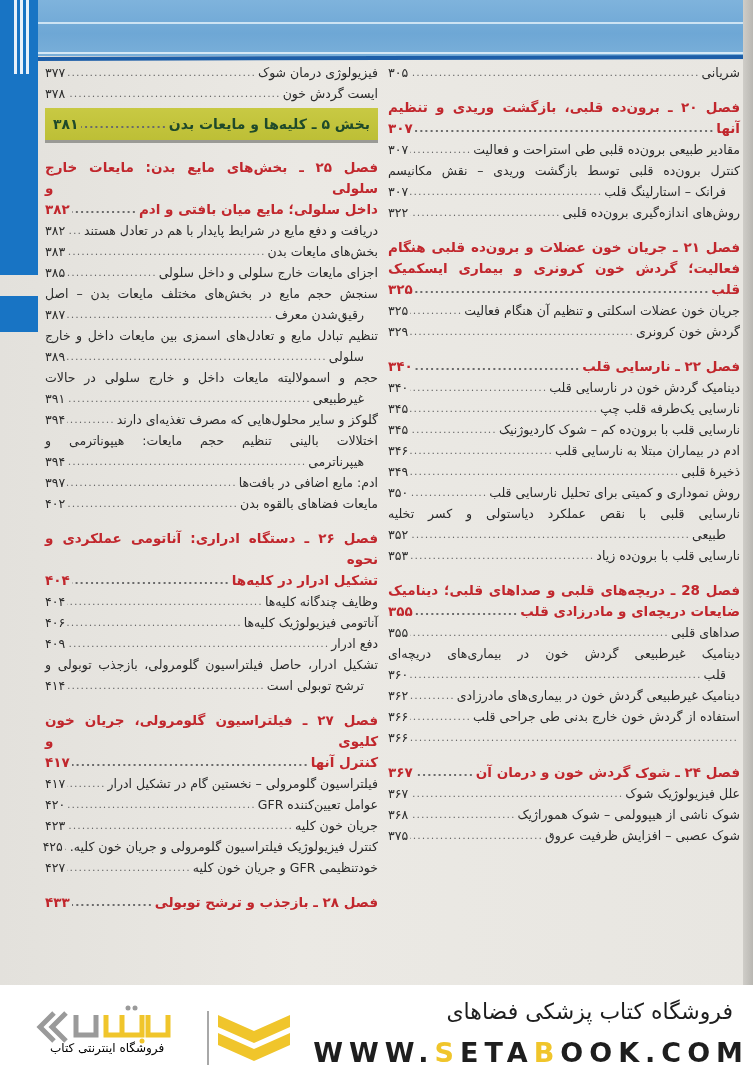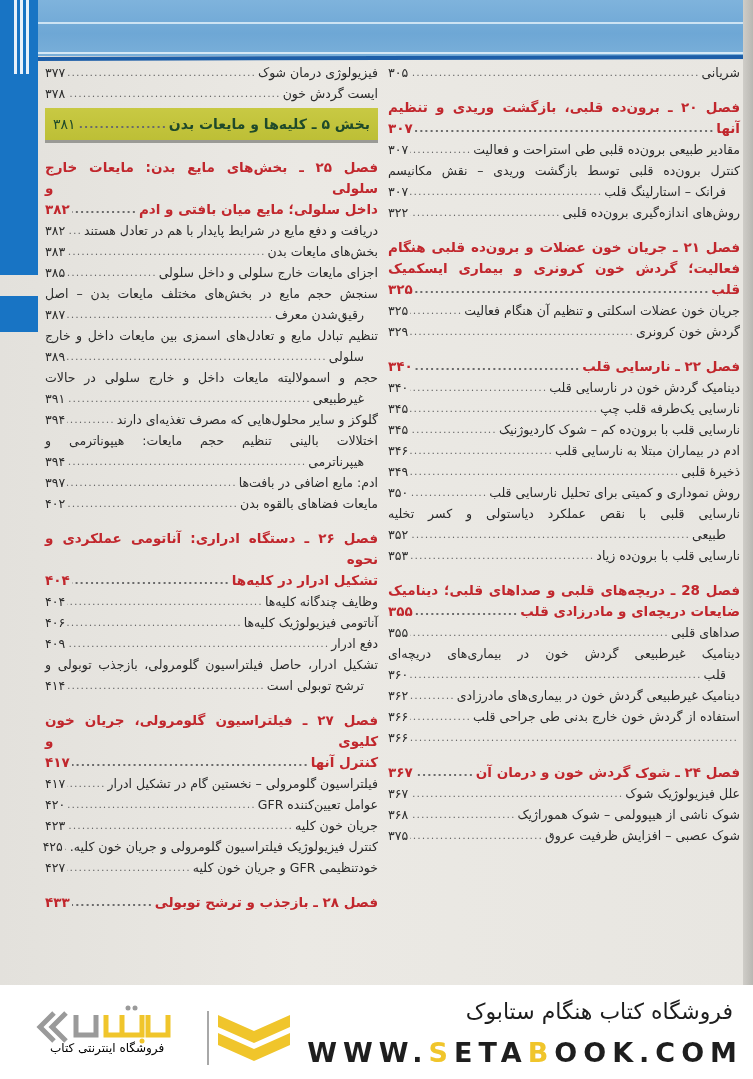--- a/index.html
+++ b/index.html
@@ -64,32 +64,32 @@
   .chapter { color: #c1272d; font-weight: bold; font-size: 13.5px; }
   .chapter .p { font-weight: bold; }
   .gap { height: 14px; }
 
   .section-box {
     background: linear-gradient(180deg, #c8c943 0%, #bdbf36 100%);
     border-bottom: 3px solid #9a9a95;
     color: #1f4a2a; font-weight: bold; font-size: 14px;
     padding: 6px 8px 5px 8px; margin: 4px 0 0 0;
   }
-  .section-box .p { font-weight: normal; }
+  .section-box .p { font-weight: bold; }
 
   
   .footer {
     position: absolute; left: 0; top: 985px; width: 753px; height: 94px; background: #ffffff;
   }
   .footer .store-name {
     position: absolute; right: 20px; top: 14px; direction: rtl;
     font-size: 22px; color: #1e1e1e;
   }
   .footer .url {
-    position: absolute; right: 10px; top: 52px;
+    position: absolute; right: 4px; top: 52px;
     font-size: 27px; letter-spacing: 6px; color: #1e1e1e; font-weight: bold;
     font-family: "DejaVu Sans", sans-serif;
   }
   .footer .url .hl { color: #f0c52b; }
   .logo-wrap { position: absolute; left: 36px; top: 20px; width: 260px; height: 64px; }
   .logo-text-fa {
     position: absolute; left: 14px; top: 36px; direction: rtl; font-size: 12px; color: #000000;
   }
   .logo-divider { position: absolute; left: 171px; top: 6px; width: 2px; height: 54px; background: #a8a8a8; }
 </style>
@@ -448,15 +448,15 @@
       <circle cx="92" cy="3" r="2.5" fill="#9a9a9a"></circle>
       <circle cx="99" cy="3" r="2.5" fill="#9a9a9a"></circle>
       <circle cx="106" cy="36" r="2.5" fill="#f0c52b"></circle>
 
       <polygon points="182,10 218,26 254,10 254,22 218,38 182,22" fill="#f0c52b"></polygon>
       <polygon points="182,28 218,44 254,28 254,40 218,56 182,40" fill="#f0c52b"></polygon>
     </svg>
     <div class="logo-divider"></div>
     <div class="logo-text-fa">فروشگاه اینترنتی کتاب</div>
   </div>
-  <div class="store-name">فروشگاه کتاب هنگام ستابوک</div>
+  <div class="store-name">فروشگاه کتاب پزشکی فضاهای</div>
   <div class="url"><span>WWW.</span><span class="hl">S</span><span>ETA</span><span class="hl">B</span><span>OOK.COM</span></div>
 </div>
 
 </body></html>

